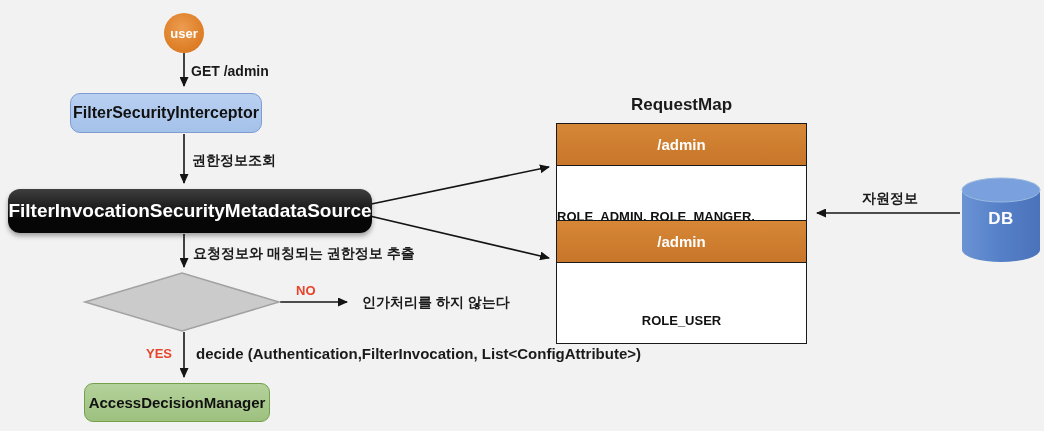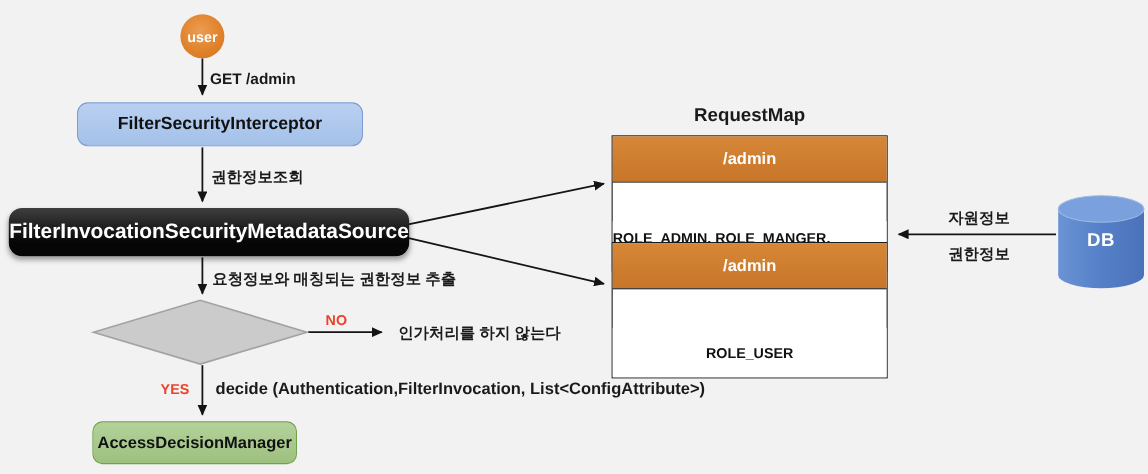--- a/index.html
+++ b/index.html
@@ -8,21 +8,21 @@
   .overlay{position:absolute;left:0;top:0;width:1044px;height:431px;pointer-events:none;}
   .lbl{position:absolute;font-weight:bold;color:#1a1a1a;font-size:14px;white-space:nowrap;}
   .lbl-red{color:#e8432b;font-size:13px;}
   .node{position:absolute;display:flex;align-items:center;justify-content:center;
         font-weight:bold;text-align:center;box-sizing:border-box;}
   
   .user-circle{left:164px;top:13px;width:40px;height:40px;border-radius:50%;
         background:radial-gradient(circle at 45% 38%,#ec9d52 0%,#e0832c 55%,#d4711c 100%);
         color:#fff;font-size:13px;}
   
-  .box-interceptor{left:70px;top:93px;width:260px;height:40px;border-radius:10px;
+  .box-interceptor{left:70px;top:93px;width:192px;height:40px;border-radius:10px;
         background:linear-gradient(#b9d0f1,#a4c1e9);border:1.5px solid #7e9cd2;
         font-size:16px;color:#111;}
   
   .box-metadata{left:8px;top:189px;width:364px;height:44px;border-radius:12px;
         background:linear-gradient(#3f3f3f,#060606 70%);color:#fff;font-size:19px;
         box-shadow:0 3px 5px rgba(0,0,0,.35);}
   
   .box-manager{left:84px;top:383px;width:186px;height:39px;border-radius:9px;
         background:linear-gradient(#b4d29b,#9dc07f);border:1.5px solid #73a14b;
         font-size:15px;color:#111;}
@@ -120,15 +120,14 @@
 
   <div class="rm-table rm-table-2">
     <div class="rm-header">/admin</div>
     <div class="rm-row">ROLE_USER</div>
   </div>
 
   <div class="node db-label">
     <span>DB</span>
   </div>
   <div class="lbl lbl-resource">자원정보</div>
-  <div class="lbl lbl-permission">권한정보</div>
 
 </div>
 
 </body></html>

